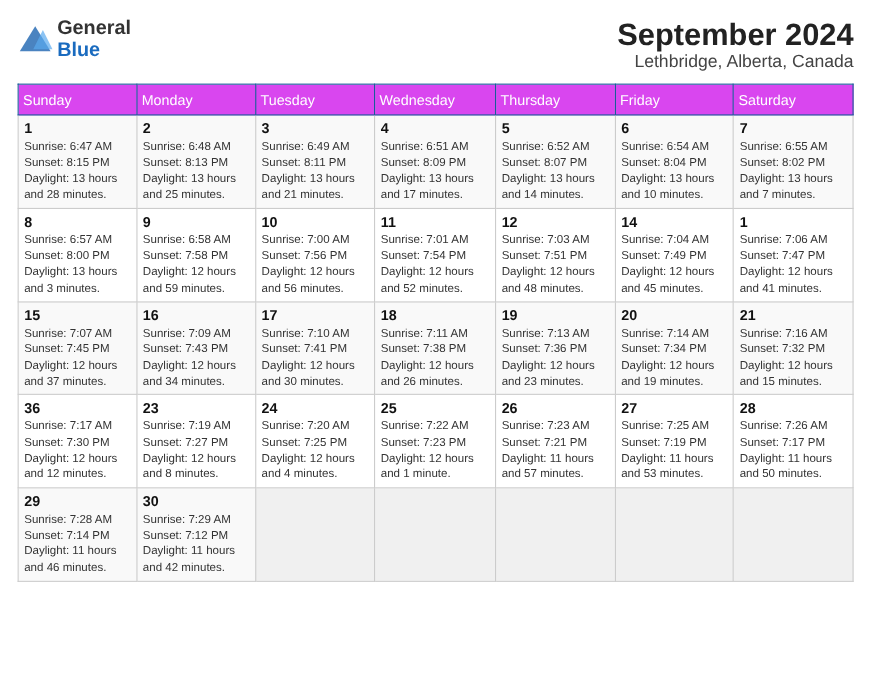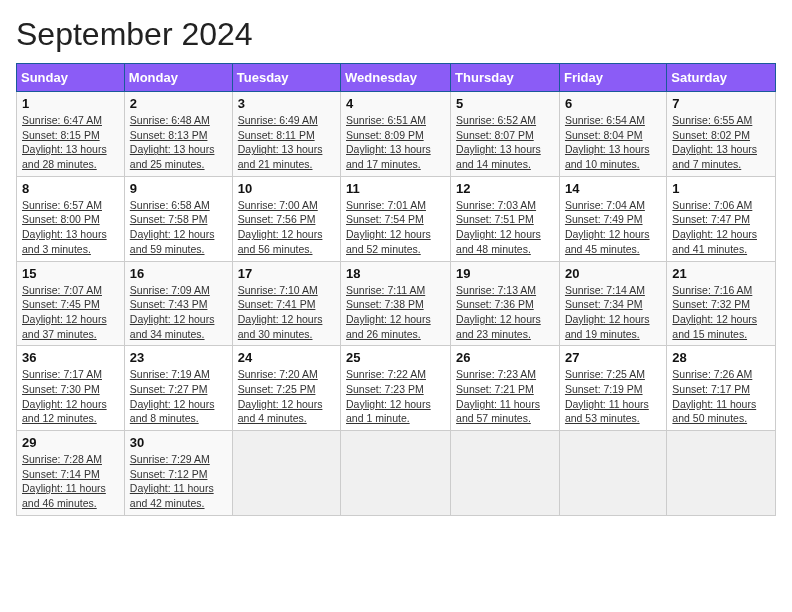--- a/index.html
+++ b/index.html
@@ -27,41 +27,41 @@
       line-height: 1.1;
     }
     .logo-text .general { color: #333; }
     .logo-text .blue { color: #1a6bbf; }
     .logo-icon {
       width: 32px;
       height: 28px;
     }
     .title-block { text-align: right; }
     .title-block h1 {
-      font-size: 32px;
-      font-weight: normal;
+      font-size: 28px;
+      font-weight: bold;
       color: #222;
     }
     .title-block h2 {
       font-size: 16px;
       font-weight: normal;
       color: #444;
     }
     .calendar {
       width: 100%;
       border-collapse: collapse;
       font-size: 11px;
     }
     .calendar thead th {
-      background: #8b5cf6;
+      background: #d946ef;
       color: #fff;
       padding: 6px 4px;
       text-align: left;
       font-size: 13px;
-      font-weight: bold;
+      font-weight: normal;
       border: 1px solid #1a5a9a;
     }
     .calendar tbody td {
       vertical-align: top;
       border: 1px solid #ccc;
       padding: 4px 5px;
       width: 113px;
       min-height: 80px;
       background: #fff;
     }
@@ -75,32 +75,42 @@
       font-size: 13px;
       font-weight: bold;
       color: #111;
       display: block;
       margin-bottom: 2px;
     }
     .day-info {
       color: #333;
       font-size: 10.5px;
       line-height: 1.4;
-      text-decoration: underline;
     }
     .empty-cell {
       background: #f0f0f0 !important;
     }
   </style>
 </head>
 <body>
 
 <div class="header">
+  <div class="logo">
+    <svg class="logo-icon" viewBox="0 0 36 32" xmlns="http://www.w3.org/2000/svg">
+      <polygon points="18,2 34,28 2,28" fill="#2a6db5" opacity="0.85"></polygon>
+      <polygon points="26,6 36,26 16,26" fill="#5aaaee" opacity="0.7"></polygon>
+    </svg>
+    <div class="logo-text">
+      <span class="general">General</span><br>
+      <span class="blue">Blue</span>
+    </div>
+  </div>
   <div class="title-block">
     <h1>September 2024</h1>
+    <h2>Lethbridge, Alberta, Canada</h2>
   </div>
 </div>
 
 <table class="calendar">
   <thead>
     <tr>
     <th>Sunday</th>
         <th>Monday</th>
         <th>Tuesday</th>
         <th>Wednesday</th>

